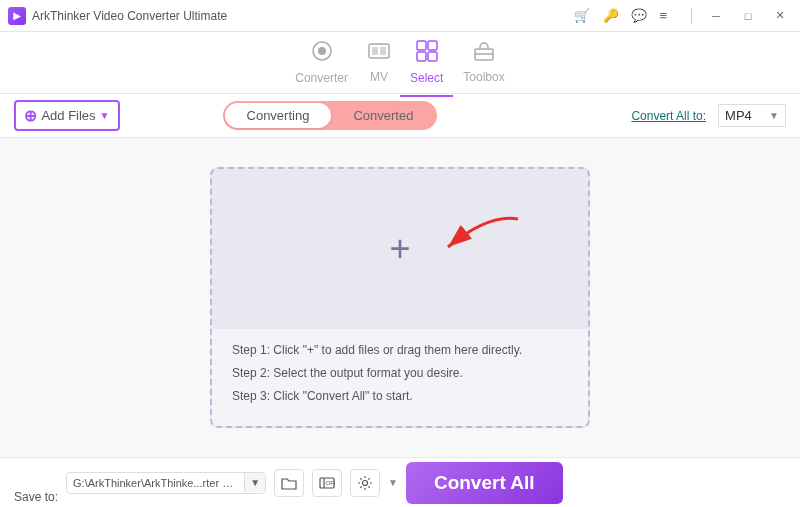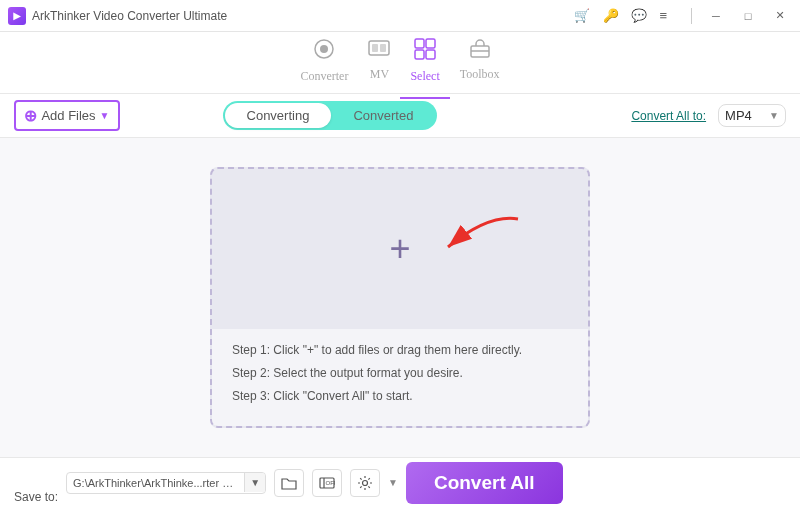--- a/index.html
+++ b/index.html
@@ -64,23 +64,23 @@
       font-size: 13px;
       color: #666;
       cursor: pointer;
     }
 
     
     .nav-bar {
       height: 62px;
       background: #fff;
       display: flex;
+      align-items: center;
       justify-content: center;
       border-bottom: 1px solid #e8e8e8;
-      font-family: Liberation Serif, serif;
     }
     .nav-item {
       display: flex;
       flex-direction: column;
       align-items: center;
       gap: 4px;
       cursor: pointer;
       padding: 6px 10px;
       position: relative;
     }
@@ -131,21 +131,21 @@
       font-weight: bold;
     }
     .add-files-btn .dropdown-arrow {
       color: #a855f7;
       font-size: 10px;
     }
     .tab-group {
       display: flex;
       align-items: center;
       margin: 12px auto;
-      background: #5eead4;
+      background: #fca5a5;
       border-radius: 20px;
       padding: 2px;
     }
     .tab-item {
       padding: 5px 22px;
       border-radius: 18px;
       cursor: pointer;
       font-size: 13px;
       color: #666;
     }
@@ -157,21 +157,21 @@
     .convert-all-label {
       font-size: 12px;
       color: #0f766e;
       margin-left: auto;
       text-decoration: underline;
     }
     .format-select-wrapper {
       display: flex;
       align-items: center;
       border: 1px solid #ddd;
-      border-radius: 8px;
+      border-radius: 0;
       background: white;
       padding: 3px 6px;
       gap: 4px;
       cursor: pointer;
     }
     .format-select-value {
       font-size: 13px;
       color: #333;
       min-width: 40px;
     }

